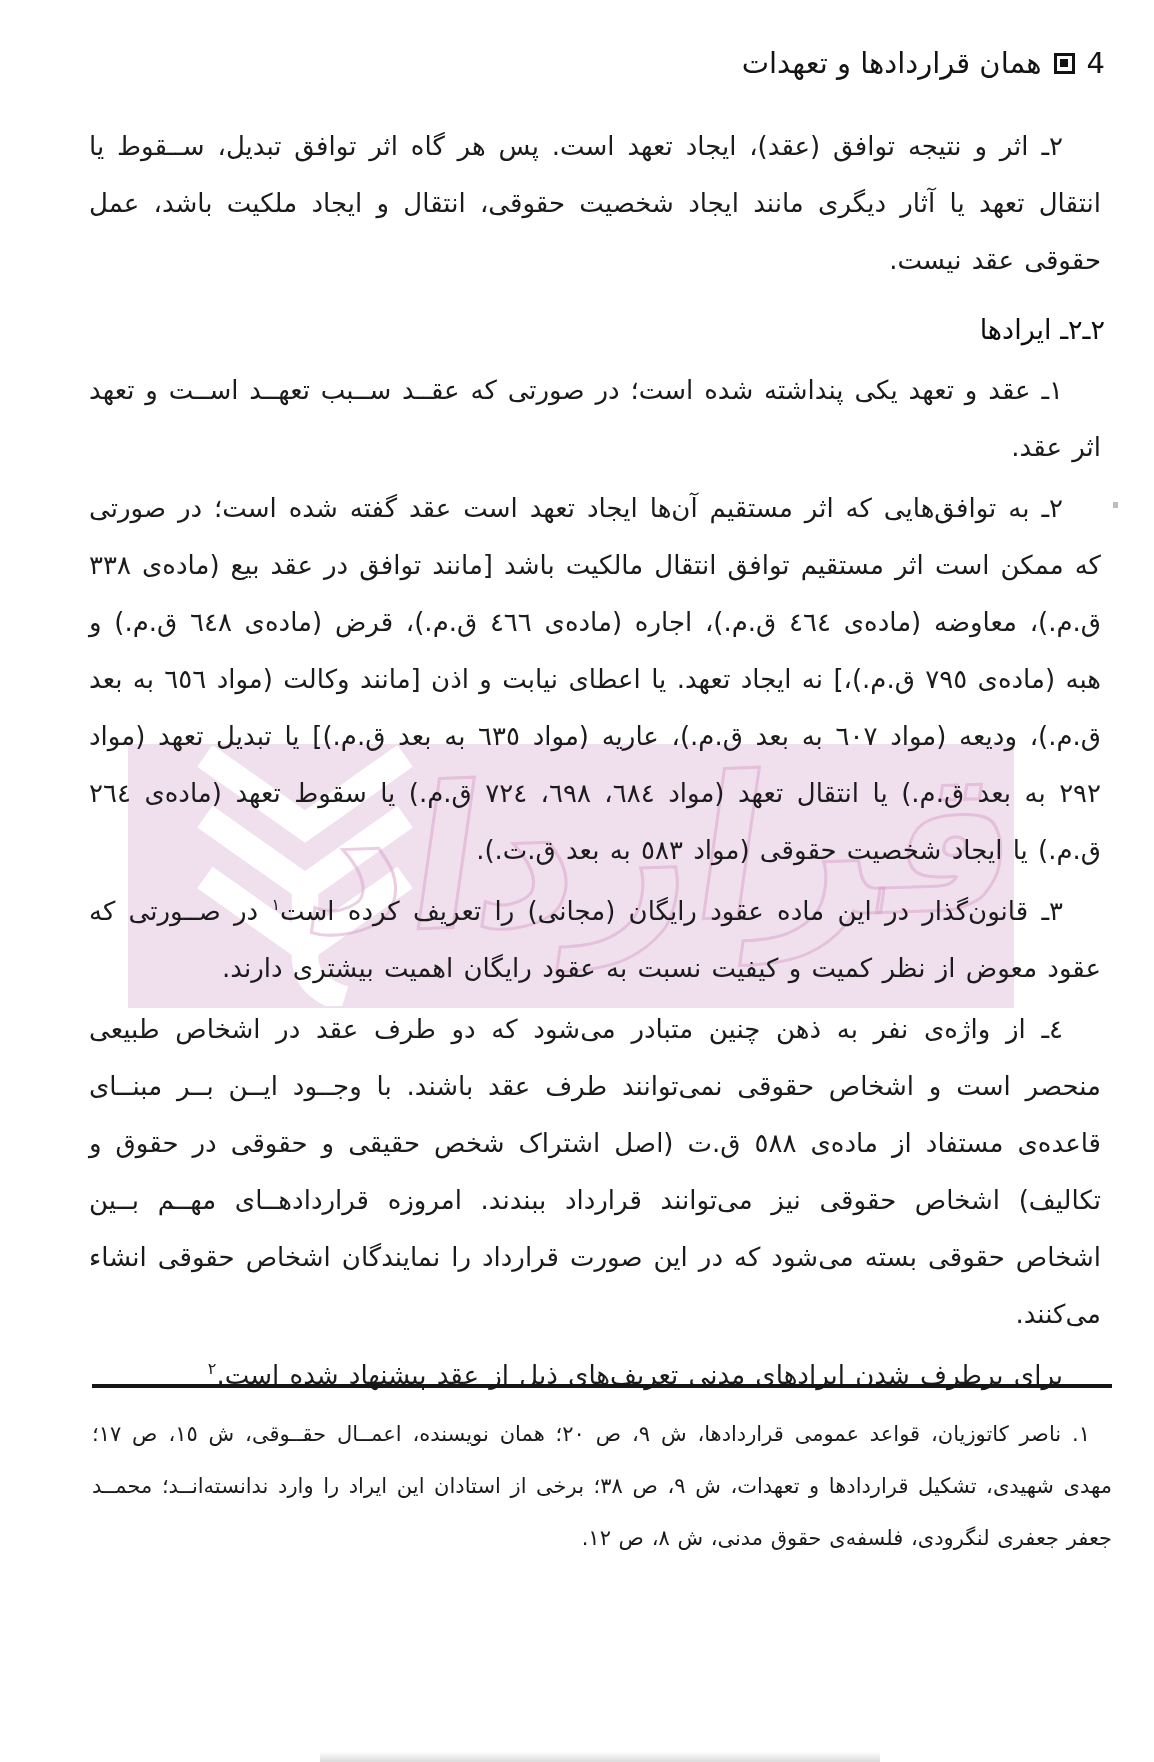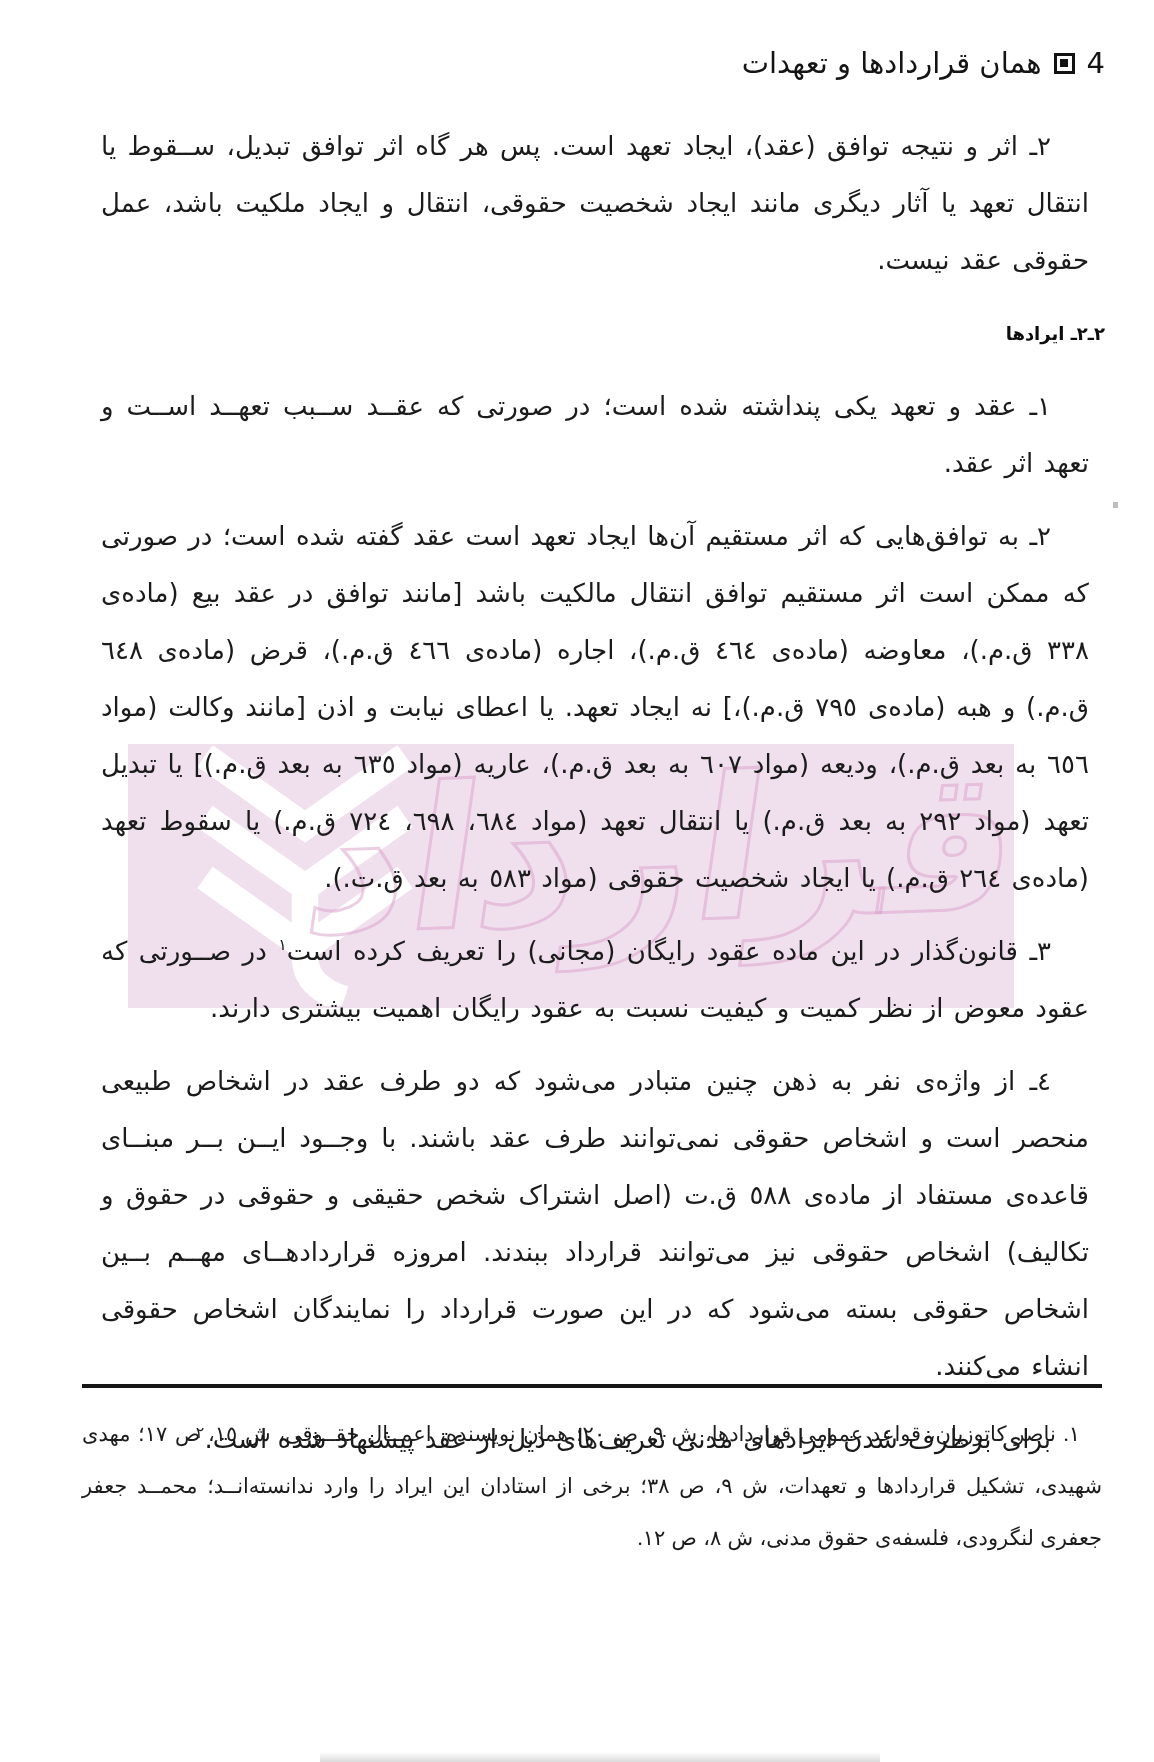--- a/index.html
+++ b/index.html
@@ -77,47 +77,46 @@
     justify-content: center;
     flex: 0 0 auto;
   }
   .sq-inner { width: 8px; height: 8px; background: #121212; }
 
   .body p {
     direction: rtl;
     text-align: justify;
     font-size: 26px;
     line-height: 57px;
-    margin: 16px;
+    margin: 4px;
     text-indent: 38px;
     word-spacing: 2px;
   }
   .body .heading {
     direction: rtl;
     text-align: right;
-    font-weight: bold;
-    font-size: 18px;
+    font-weight: normal;
+    font-size: 27px;
     line-height: 57px;
     margin: 12px 0 0 0;
     color: #0d0d0d;
   }
   sup {
     font-size: 16px;
     line-height: 0;
     vertical-align: super;
   }
 
   
   .footnotes {
     position: absolute;
     top: 1384px;
-    right: 52px;
+    right: 42px;
     width: 1020px;
     z-index: 1;
-    font-family: Liberation Serif, serif;
   }
   .fn-rule {
     border: 0;
     border-top: 4px solid #161616;
     margin: 0 0 20px 0;
   }
   .footnotes p {
     direction: rtl;
     text-align: justify;
     font-size: 21px;

